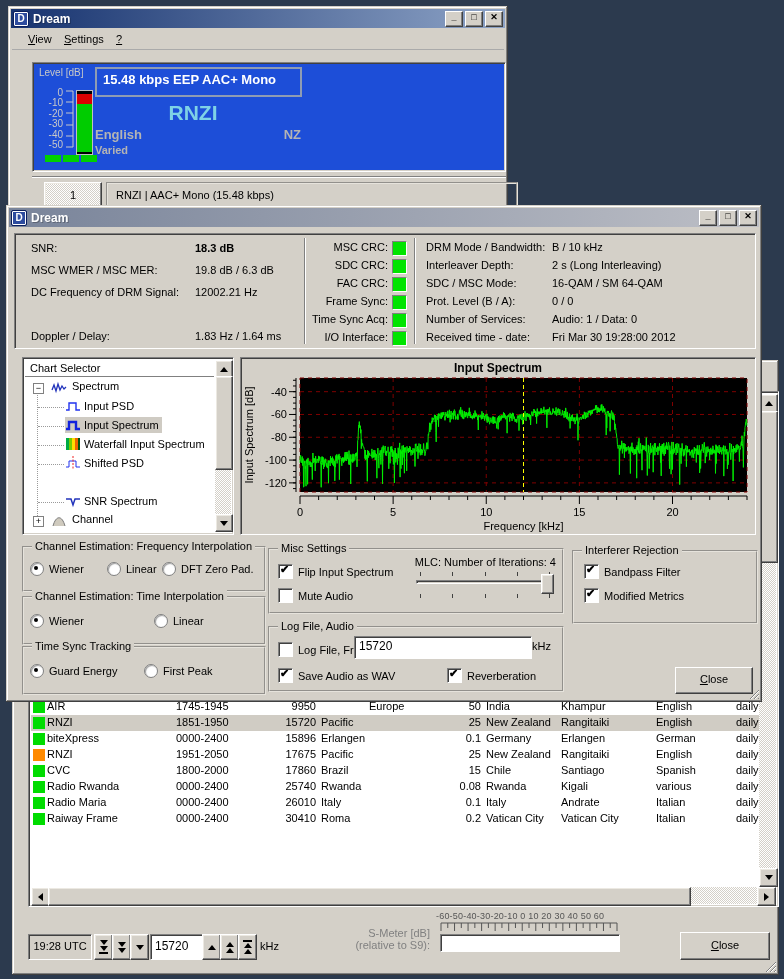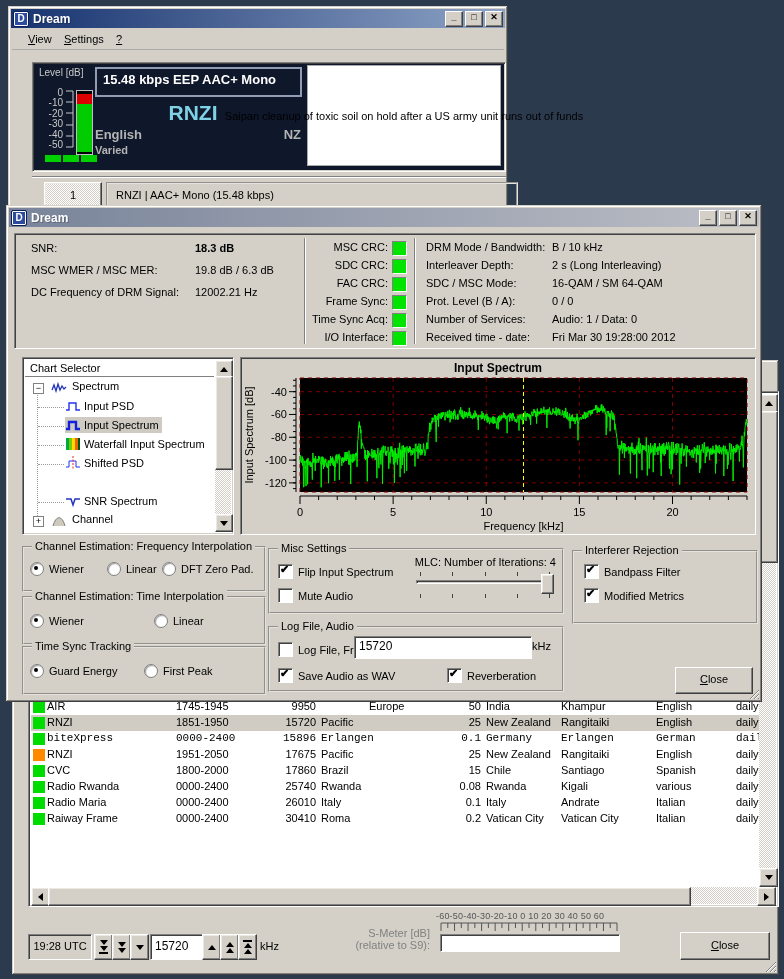--- a/index.html
+++ b/index.html
@@ -59,21 +59,21 @@
       <div class="tbbtn">_</div>
       <div class="tbbtn">□</div>
       <div class="tbbtn">✕</div>
     </div>
     <div class="abs" style="left:4px;top:24px;width:492px;height:19px;border-bottom:1px solid #aaa">
       <span class="abs" style="left:16px;top:3px"><u>V</u>iew</span>
       <span class="abs" style="left:52px;top:3px"><u>S</u>ettings</span>
       <span class="abs" style="left:104px;top:3px"><u>?</u></span>
     </div>
 
-    <div class="abs sunken" style="left:24px;top:56px;width:472px;height:108px;background:#0f172a">
+    <div class="abs sunken" style="left:24px;top:56px;width:472px;height:108px;background:#1d4ed8">
       <span class="abs" style="left:6px;top:4px;color:#c8c8c8;font-size:10px">Level [dB]</span>
       <span class="abs" style="left:4px;top:24px;width:26px;text-align:right;color:#c8c8c8;font-size:10px">0</span>
       <span class="abs" style="left:4px;top:34px;width:26px;text-align:right;color:#c8c8c8;font-size:10px">-10</span>
       <span class="abs" style="left:4px;top:45px;width:26px;text-align:right;color:#c8c8c8;font-size:10px">-20</span>
       <span class="abs" style="left:4px;top:55px;width:26px;text-align:right;color:#c8c8c8;font-size:10px">-30</span>
       <span class="abs" style="left:4px;top:66px;width:26px;text-align:right;color:#c8c8c8;font-size:10px">-40</span>
       <span class="abs" style="left:4px;top:76px;width:26px;text-align:right;color:#c8c8c8;font-size:10px">-50</span>
       <svg class="abs" style="left:32px;top:26px" width="9" height="62">
         <path d="M8 2 V58 M1 2 H8 M1 13 H8 M1 24 H8 M1 36 H8 M1 47 H8 M1 58 H8" stroke="#c8c8c8" fill="none"></path>
       </svg>
@@ -83,21 +83,20 @@
         <div style="height:48px;background:#00cc00"></div>
       </div>
       <div class="abs" style="left:12px;top:92px;width:16px;height:7px;background:#00d000"></div>
       <div class="abs" style="left:30px;top:92px;width:16px;height:7px;background:#00d000"></div>
       <div class="abs" style="left:48px;top:92px;width:16px;height:7px;background:#00d000"></div>
       <div class="abs" style="left:62px;top:4px;width:197px;height:26px;border:2px solid #8f9cb3;color:#fff;font-weight:bold;font-size:13px;line-height:22px;padding-left:6px">15.48 kbps EEP  AAC+  Mono</div>
       <div class="abs" style="left:60px;top:38px;width:200px;text-align:center;color:#7fd2e6;font-weight:bold;font-size:21px">RNZI</div>
       <span class="abs" style="left:62px;top:64px;color:#b4b4b4;font-weight:bold;font-size:13px">English</span>
       <span class="abs" style="left:210px;top:64px;width:58px;text-align:right;color:#b4b4b4;font-weight:bold;font-size:13px">NZ</span>
       <span class="abs" style="left:62px;top:81px;color:#b4b4b4;font-weight:bold;font-size:11px">Varied</span>
-      <div class="abs" style="left:274px;top:2px;width:194px;height:101px;background:#fff;border:1px solid #aaa;display:flex;align-items:center;justify-content:center;text-align:center;padding:0 8px;box-sizing:border-box;color:#000">Saipan cleanup of toxic soil on hold after a US army unit runs out of funds</div>
     </div>
     <div class="abs" style="left:24px;top:170px;width:474px;height:0;border-top:1px solid #808080;border-bottom:1px solid #fff"></div>
     <div class="abs btn3d dither" style="left:36px;top:176px;width:56px;height:26px;text-align:center;line-height:24px">1</div>
     <div class="abs group" style="left:98px;top:176px;width:400px;height:24px;line-height:22px;padding-left:8px">RNZI  |  AAC+ Mono (15.48 kbps)</div>
   </div>
 
   <div class="win" id="win-stations" style="left:12px;top:360px;width:767px;height:615px;z-index:2">
     <div class="abs sunken" style="left:16px;top:31px;width:749px;height:514px;background:#fff">
       <div id="station-rows" class="abs" style="left:2px;top:2px;width:728px;height:493px;overflow:hidden;background:#fff">
           <div class="lrow" style="top: 305px;">
@@ -117,21 +116,21 @@
             <span class="cell" style="left: 16px;">RNZI</span>
             <span class="cell" style="left: 145px;">1851-1950</span>
             <span class="cell r" style="left: 230px; width: 55px;">15720</span>
             <span class="cell" style="left: 290px;">Pacific</span>
             <span class="cell r" style="left: 400px; width: 50px;">25</span>
             <span class="cell" style="left: 455px;">New Zealand</span>
             <span class="cell" style="left: 530px;">Rangitaiki</span>
             <span class="cell" style="left: 625px;">English</span>
             <span class="cell" style="left: 705px;">daily</span>
           </div>
-          <div class="lrow" style="top: 337px; font-family: Liberation Mono, monospace;">
+          <div class="lrow" style="top: 337px;">
             <span class="sq" style="background: rgb(0, 220, 0);"></span>
             <span class="cell" style="left: 16px;">biteXpress</span>
             <span class="cell" style="left: 145px;">0000-2400</span>
             <span class="cell r" style="left: 230px; width: 55px;">15896</span>
             <span class="cell" style="left: 290px;">Erlangen</span>
             <span class="cell r" style="left: 400px; width: 50px;">0.1</span>
             <span class="cell" style="left: 455px;">Germany</span>
             <span class="cell" style="left: 530px;">Erlangen</span>
             <span class="cell" style="left: 625px;">German</span>
             <span class="cell" style="left: 705px;">daily</span>
@@ -308,20 +307,24 @@
             <div class="abs" style="left: 0px;">SNR:</div>
             <div class="abs" style="left: 164px; font-weight: bold;">18.3 dB</div>
           </div>
           <div class="abs" style="left: 16px; top: 30px; right: 0px; height: 20px;">
             <div class="abs" style="left: 0px;">MSC WMER / MSC MER:</div>
             <div class="abs" style="left: 164px; font-weight: normal;">19.8 dB / 6.3 dB</div>
           </div>
           <div class="abs" style="left: 16px; top: 52px; right: 0px; height: 20px;">
             <div class="abs" style="left: 0px;">DC Frequency of DRM Signal:</div>
             <div class="abs" style="left: 164px; font-weight: normal;">12002.21 Hz</div>
+          </div>
+          <div class="abs" style="left: 16px; top: 96px; right: 0px; height: 20px;">
+            <div class="abs" style="left: 0px;">Doppler / Delay:</div>
+            <div class="abs" style="left: 164px; font-weight: normal;">1.83 Hz / 1.64 ms</div>
           </div>
         </div>
       <div class="abs" style="left:289px;top:4px;bottom:4px;width:0;border-left:1px solid #808080;border-right:1px solid #fff"></div>
       <div id="stats-mid" class="abs" style="left:291px;top:0;width:108px;height:114px">
           <div class="abs" style="left: 0px; top: 7px; right: 0px; height: 16px;">
             <div class="abs" style="right: 26px; text-align: center;">MSC CRC:</div>
             <div class="abs led" style="right: 7px; top: 0px; background: rgb(0, 228, 0);"></div>
           </div>
           <div class="abs" style="left: 0px; top: 25px; right: 0px; height: 16px;">
             <div class="abs" style="right: 26px; text-align: right;">SDC CRC:</div>

